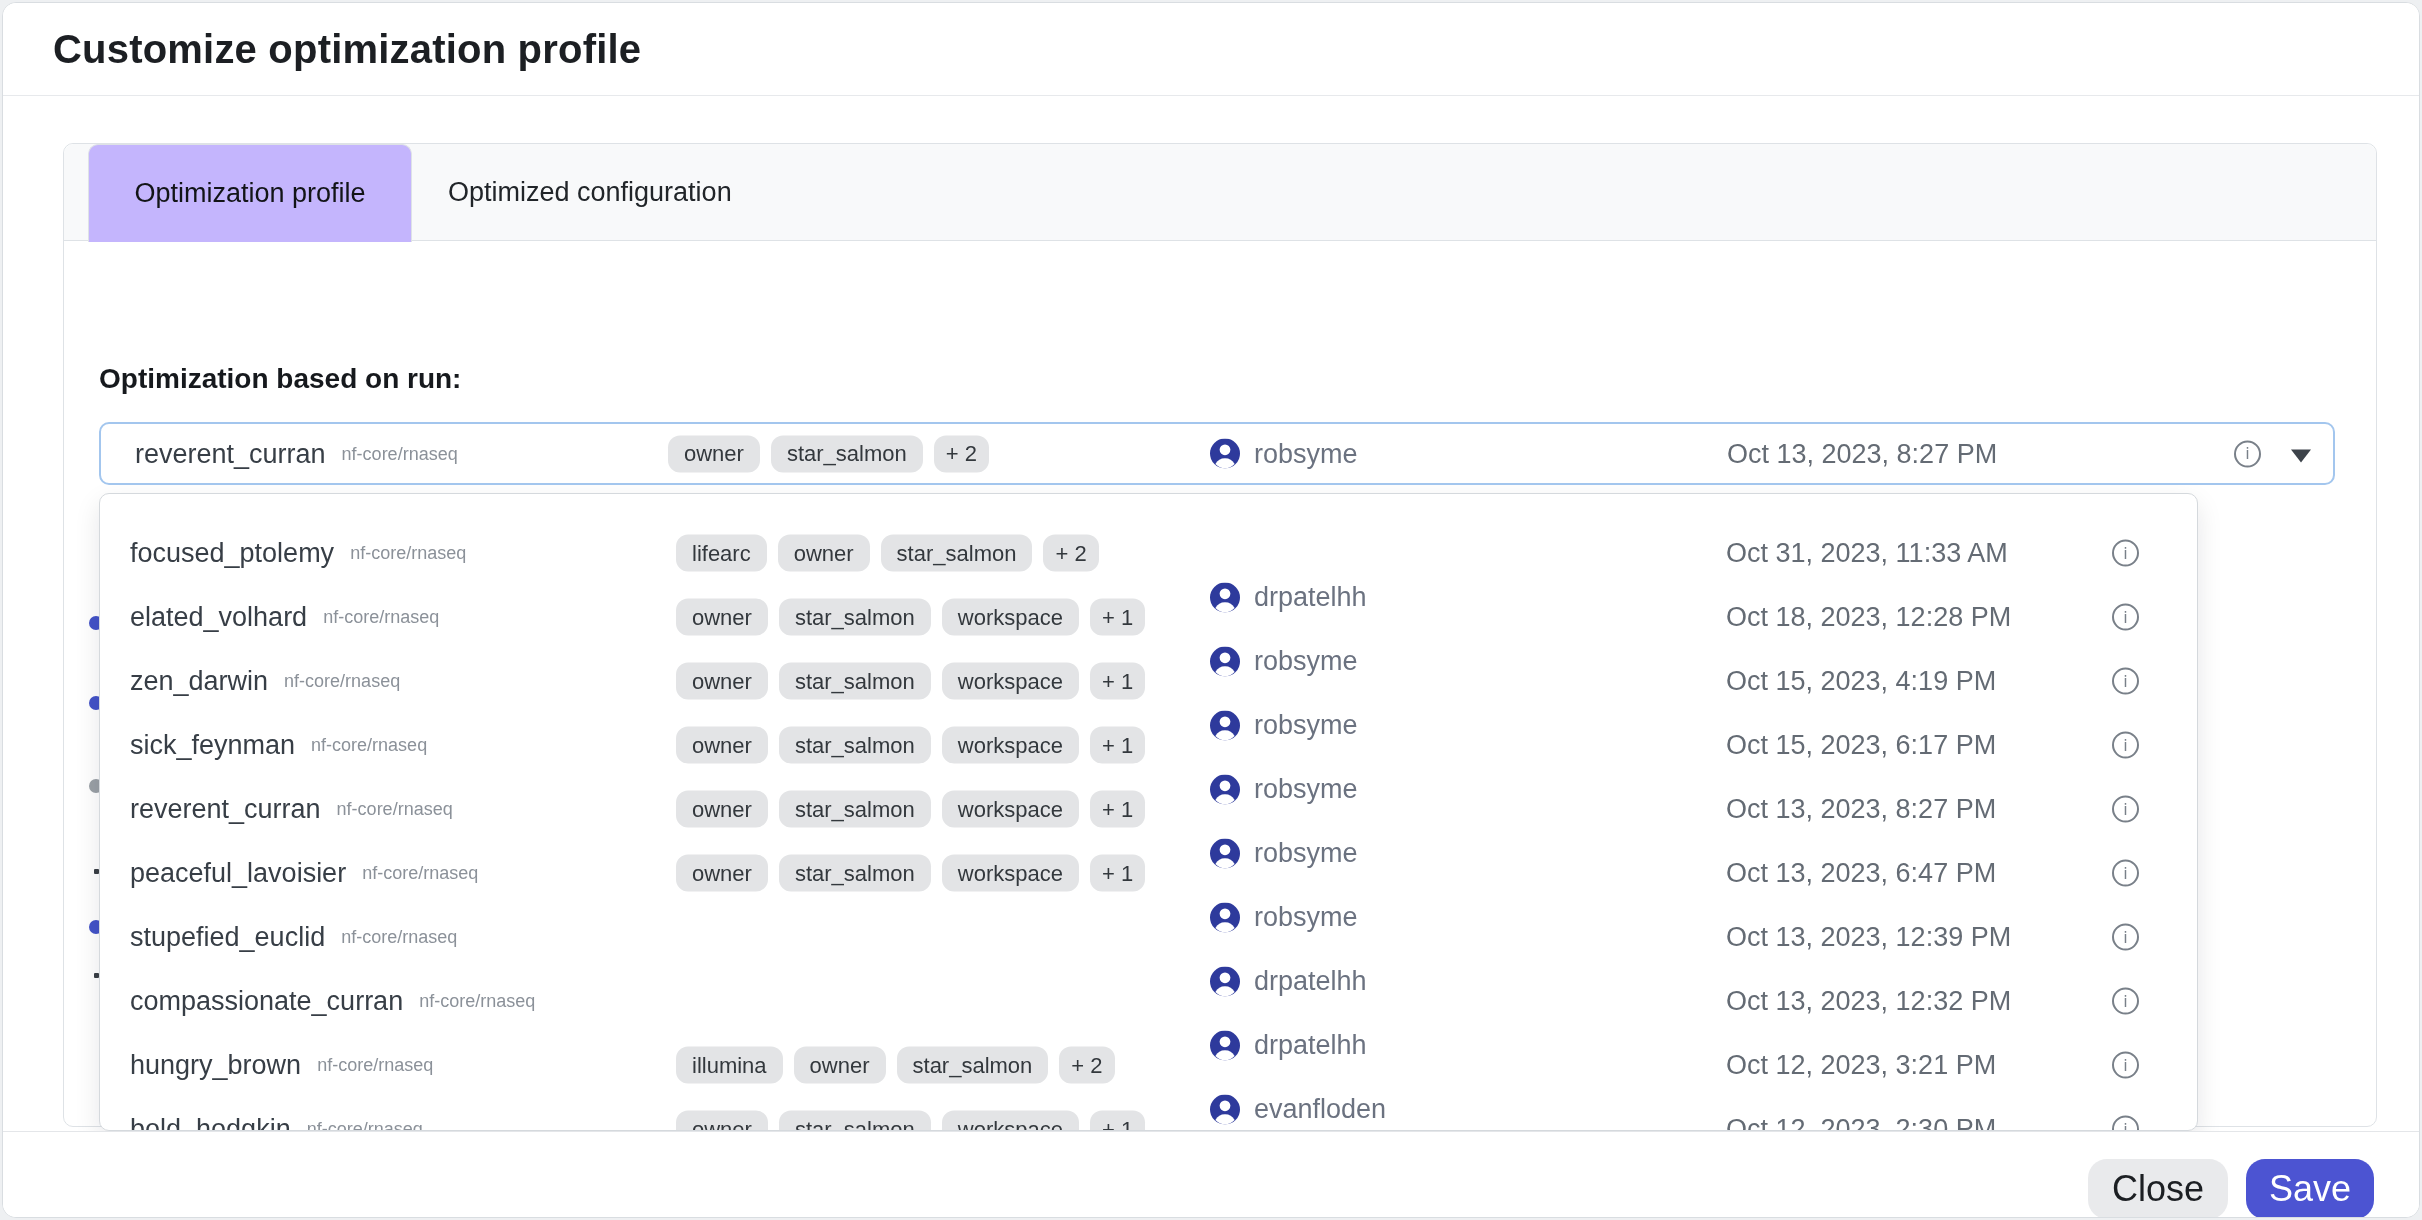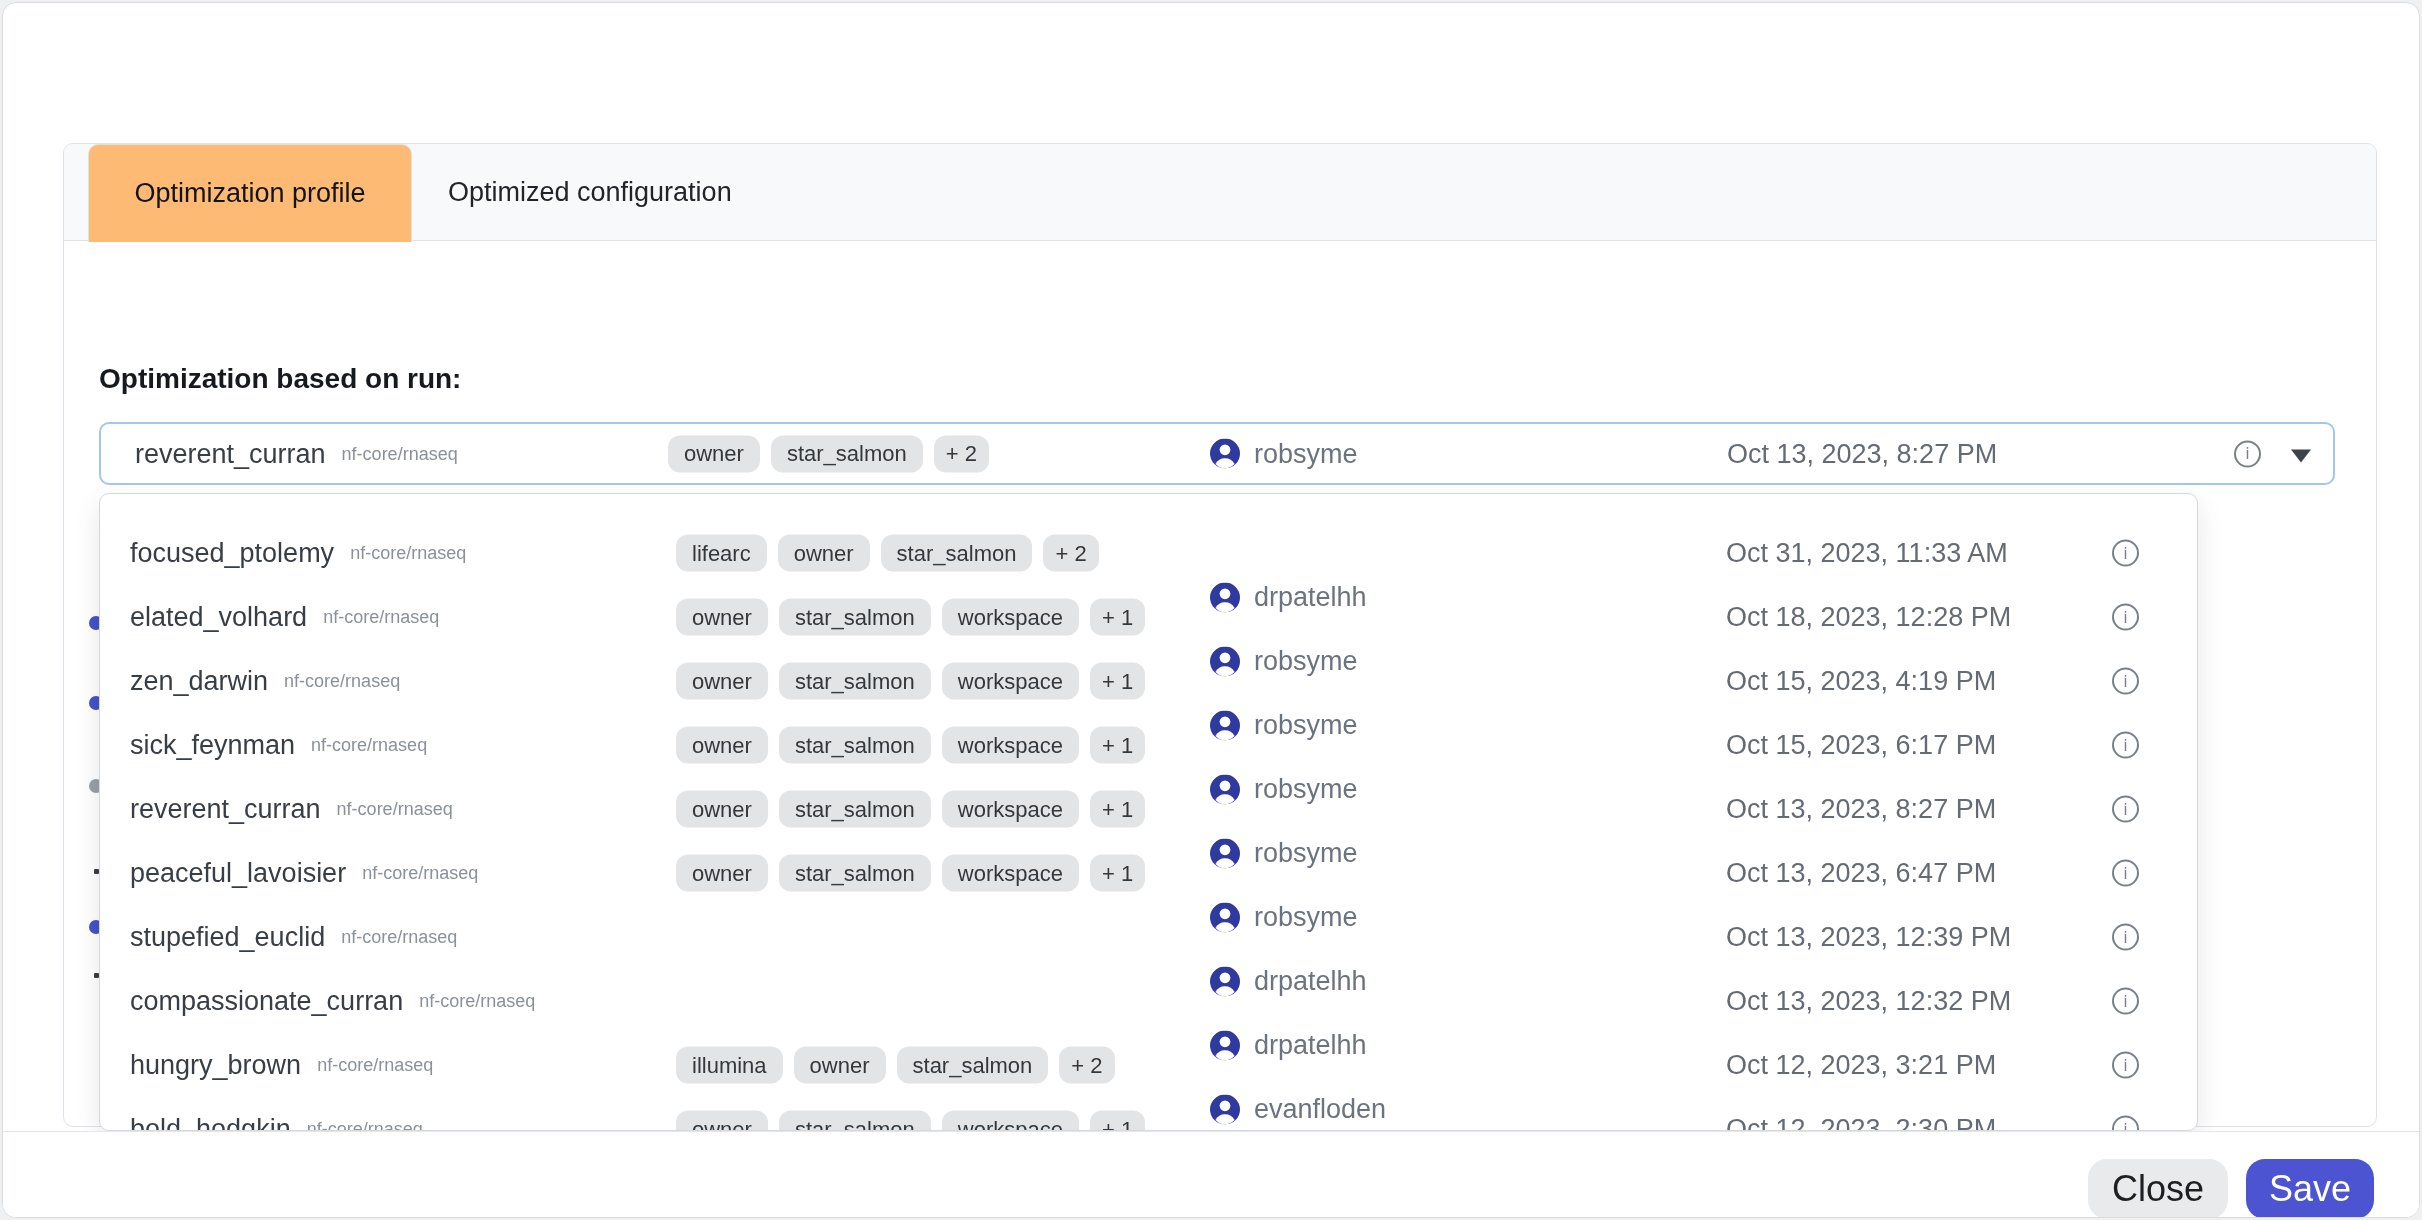--- a/index.html
+++ b/index.html
@@ -7,21 +7,21 @@
   .modal{position:absolute;inset:2px;background:#fff;border:1px solid #d9dde1;border-radius:14px;overflow:hidden;}
 
   
   .modal-header{position:absolute;left:0;top:0;width:100%;height:92px;border-bottom:1px solid #e7e9ec;background:#fff;}
   .modal-title{position:absolute;left:50px;top:24px;font-size:40px;font-weight:600;color:#1c1f23;letter-spacing:.2px;}
 
   
   .tab-card{position:absolute;left:60px;top:140px;width:2312px;height:982px;border:1.5px solid #dee2e6;border-radius:10px;background:#fff;}
   .tab-strip{position:relative;height:96px;background:#f8f9fa;border-bottom:1.5px solid #dee2e6;border-radius:10px 10px 0 0;display:flex;align-items:stretch;padding-left:24px;}
   .tab{display:flex;align-items:center;justify-content:center;font-size:27px;color:#212529;cursor:pointer;}
-  .tab.active{position:relative;top:0;margin-bottom:-1.5px;width:322px;background:#fdba74;border:1.5px solid #dee2e6;border-bottom:none;border-radius:10px 10px 0 0;font-weight:400;color:#121417;}
+  .tab.active{position:relative;top:0;margin-bottom:-1.5px;width:322px;background:#c4b5fd;border:1.5px solid #dee2e6;border-bottom:none;border-radius:10px 10px 0 0;font-weight:400;color:#121417;}
   .tab.inactive{padding:0 36px;}
 
   .description{position:absolute;left:96px;top:276px;width:2150px;font-size:27px;line-height:40px;color:#697076;}
   .run-label{position:absolute;left:96px;top:360px;font-size:28px;font-weight:700;color:#16191d;}
 
   
   .run-select{position:absolute;left:96px;top:419px;width:2236px;height:63px;background:#fff;border:2px solid #a3c6ee;border-radius:10px;box-sizing:border-box;cursor:pointer;z-index:20;}
   .run-select .col-title{left:34px;}
   .run-select .col-tags{left:567px;}
   .run-select .col-user{left:1109px;}
@@ -64,20 +64,23 @@
   .btn{position:absolute;top:11px;height:60px;border:none;border-radius:19px;font-size:36px;font-family:inherit;cursor:pointer;display:flex;align-items:center;justify-content:center;margin-top:16px;}
   .btn-close{left:2085px;width:140px;background:#e9eaec;color:#1c1f23;}
   .btn-save{left:2243px;width:128px;background:#4c54d2;color:#ffffff;}
 </style>
 </head>
 <body>
 
 <div class="screen">
   <div class="modal">
 
+    <div class="modal-header">
+      <div class="modal-title">Customize optimization profile</div>
+    </div>
 
     <div class="tab-card">
       <div class="tab-strip">
         <div class="tab active">
           <span>Optimization profile</span>
         </div>
         <div class="tab inactive">
           <span>Optimized configuration</span>
         </div>
       </div>

